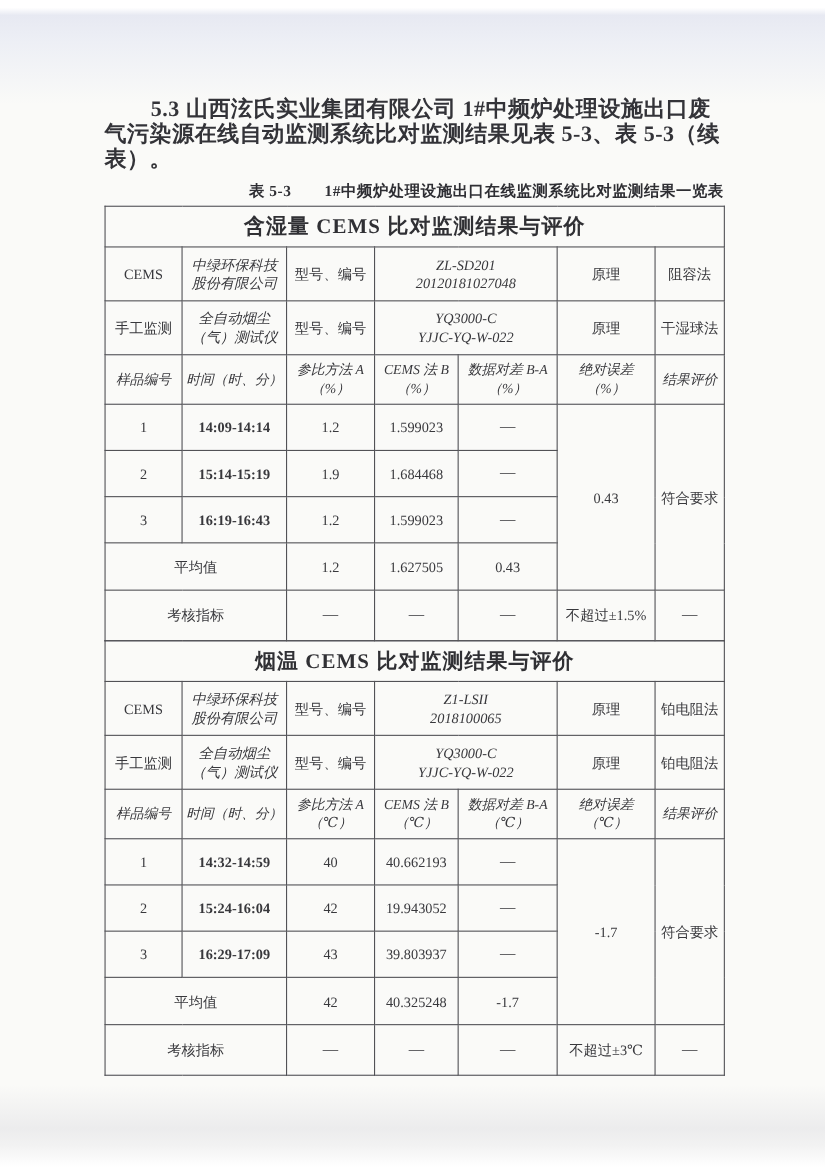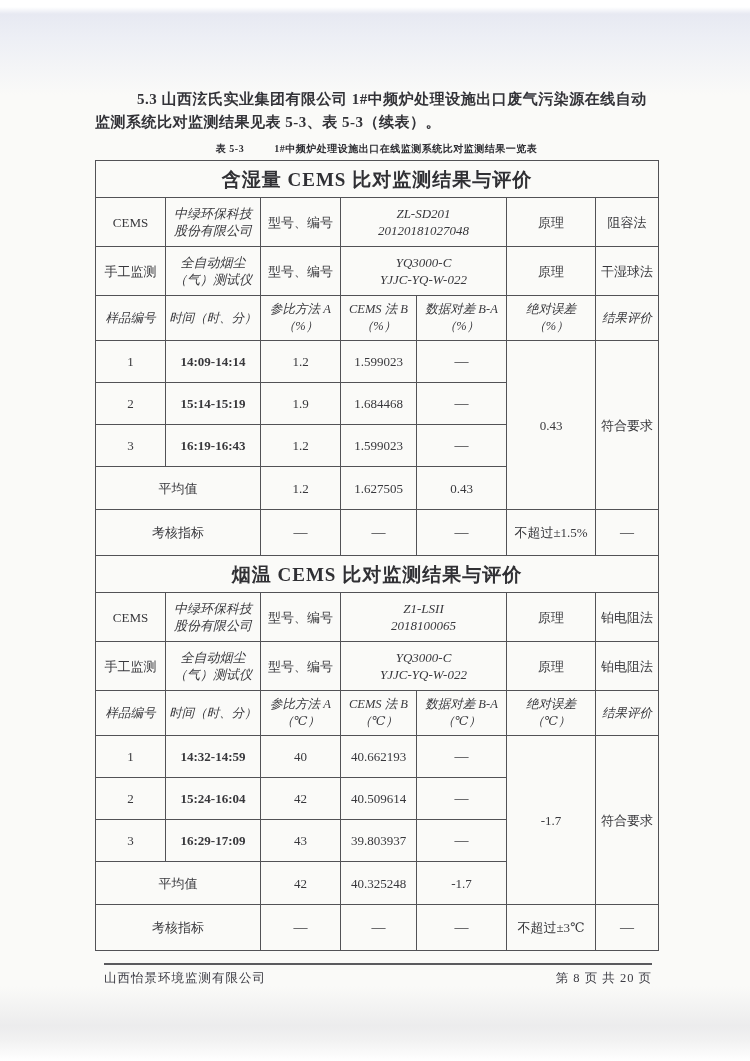--- a/index.html
+++ b/index.html
@@ -16,26 +16,26 @@
     background:linear-gradient(180deg,#ffffff 0px,#ffffff 7px,#e7e9f2 14px,#edeff5 38px,rgba(250,250,248,0) 95px);
   }
   .page::after {
     content:""; position:absolute; left:0; right:0; bottom:0; height:75px; pointer-events:none;
     background:linear-gradient(180deg,rgba(250,250,248,0) 0px,#ececed 40px,#f2f2f2 55px,#ffffff 75px);
   }
 
   .content { position:relative; padding:88px 92px 0 95px; }
 
   .para {
-    width:563px; font-size:15px; line-height:23px; font-weight:600;
+    width:563px; font-size:20px; line-height:23px; font-weight:600;
     color:#333338; text-indent:42px; letter-spacing:0.5px;
   }
   .caption {
-    width:563px; text-align:center; margin-top:8px; margin-bottom:4px;
-    font-size:10px; font-weight:700; color:#2e2e33; letter-spacing:0.5px;
+    width:563px; text-align:right; margin-top:8px; margin-bottom:4px;
+    font-size:14px; font-weight:700; color:#2e2e33; letter-spacing:0.5px;
   }
   .caption .cap-label { margin-right:30px; }
 
   table.t {
     width:563px; border-collapse:collapse; table-layout:fixed;
     font-size:13px; color:#38383c; background:transparent;
   }
   table.t.second { margin-top:-1px; }
   table.t td {
     border:1px solid #525256; text-align:center; vertical-align:middle;
@@ -211,21 +211,21 @@
           <td>40</td>
           <td>40.662193</td>
           <td class="dash">—</td>
           <td rowspan="4">-1.7</td>
           <td rowspan="4">符合要求</td>
         </tr>
         <tr class="rd">
           <td>2</td>
           <td class="bold">15:24-16:04</td>
           <td>42</td>
-          <td>40.509614</td>
+          <td>19.943052</td>
           <td class="dash">—</td>
         </tr>
         <tr class="rd">
           <td>3</td>
           <td class="bold">16:29-17:09</td>
           <td>43</td>
           <td>39.803937</td>
           <td class="dash">—</td>
         </tr>
         <tr class="ra">
@@ -240,17 +240,13 @@
           <td class="dash">—</td>
           <td class="dash">—</td>
           <td>不超过±3℃</td>
           <td class="dash">—</td>
         </tr>
       </tbody>
     </table>
 
   </div>
 
-  <div class="footer">
-    <span>山西怡景环境监测有限公司</span>
-    <span>第 8 页 共 20 页</span>
-  </div>
 </div>
 
 </body></html>

